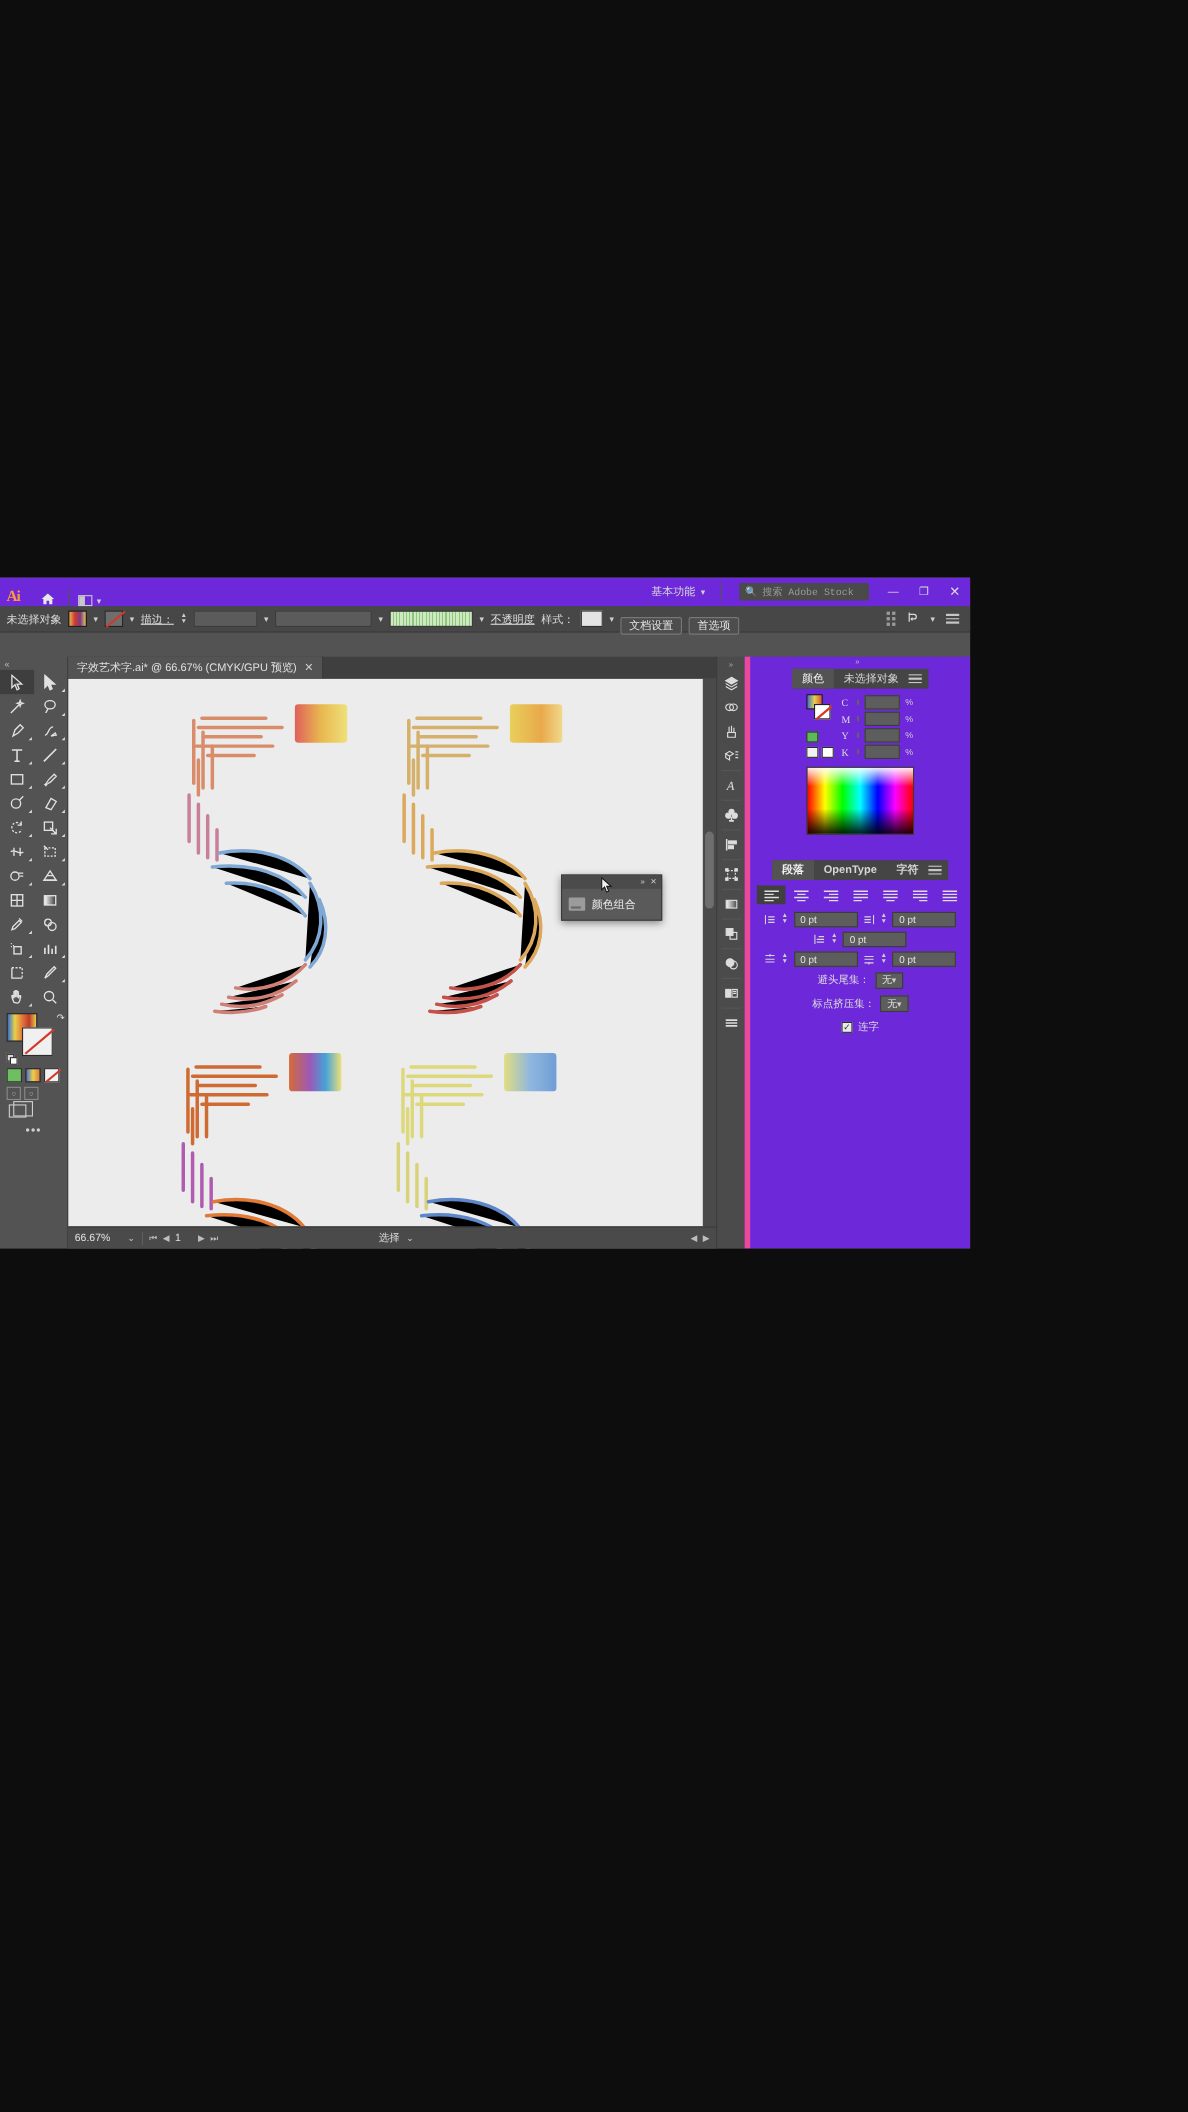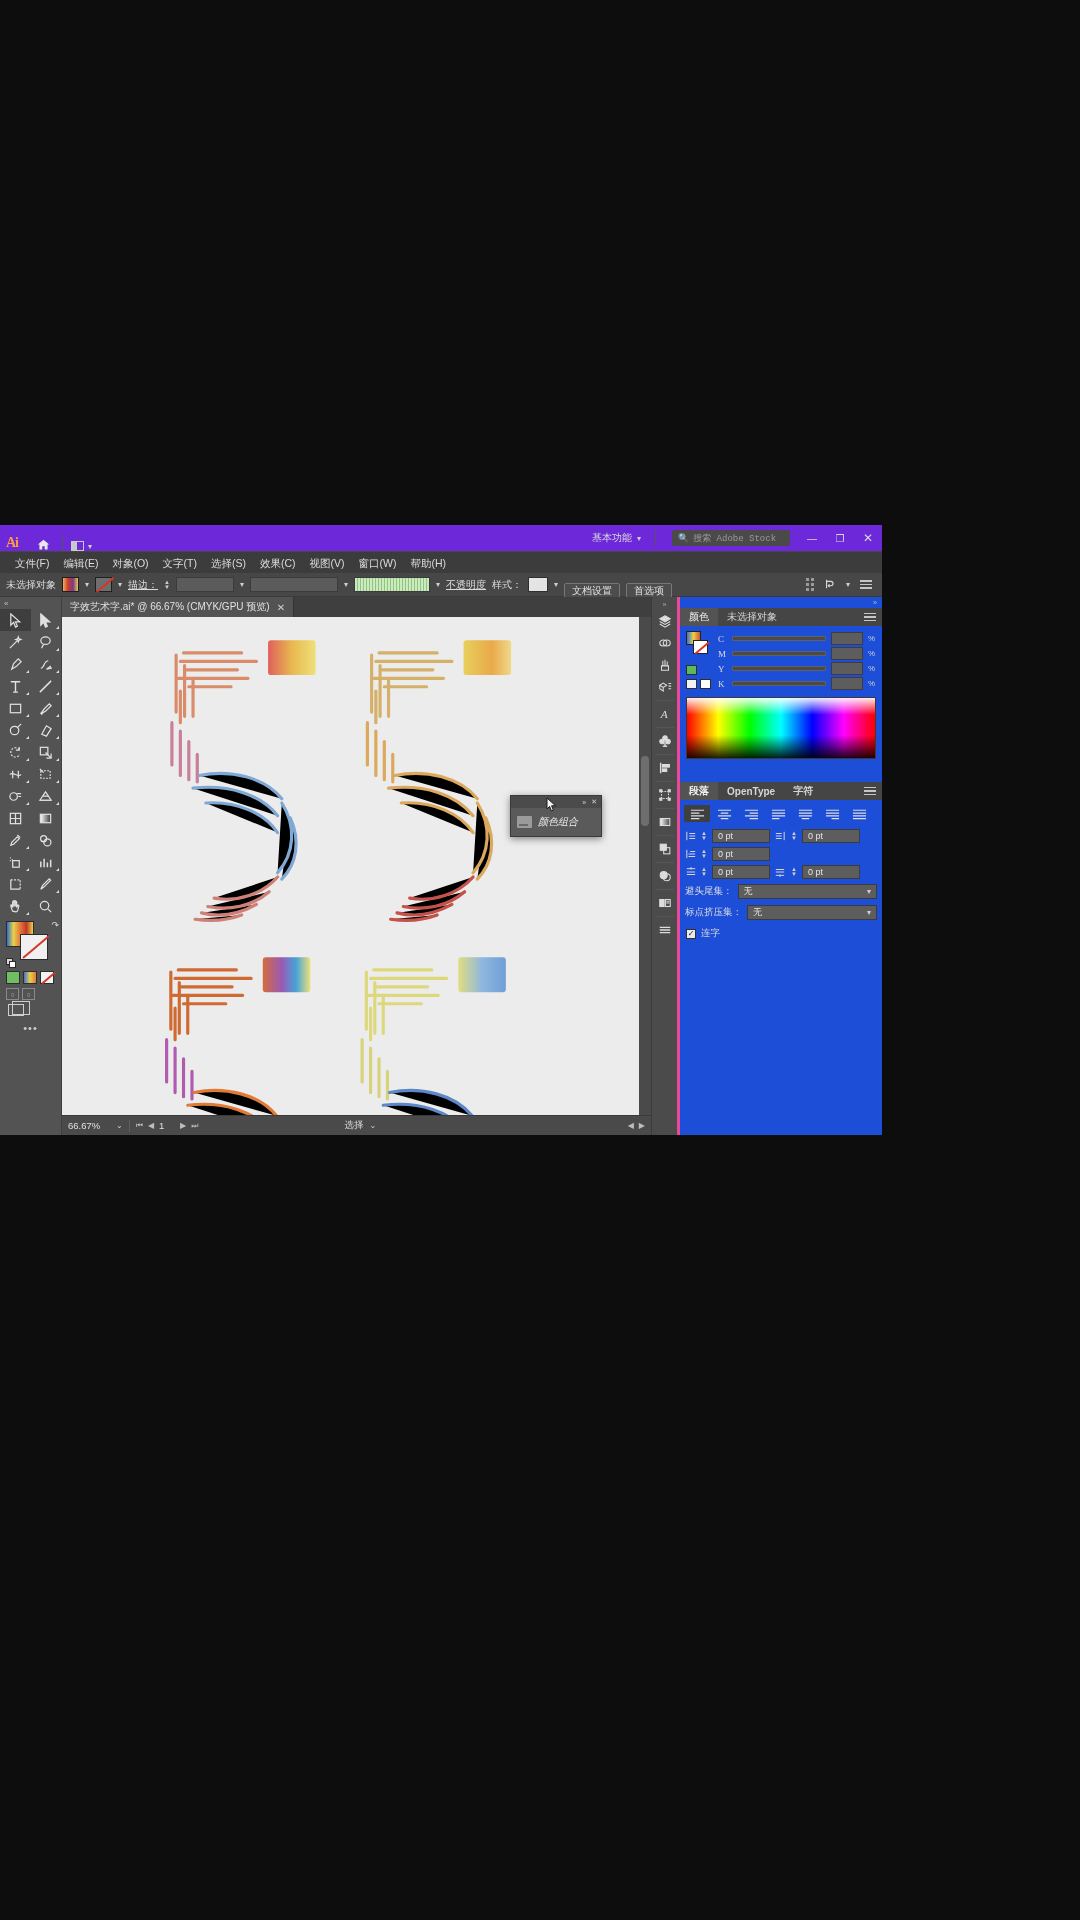--- a/index.html
+++ b/index.html
@@ -122,32 +122,32 @@
   .vthumb{ position:absolute; left:2px; width:8px; top:28%; height:14%; background:#6e6e6e; border-radius:4px; }
 
   
   .floatpanel{ position:absolute; width:92px; background:#5a5a5a; border:1px solid #3a3a3a;
                box-shadow:0 2px 7px rgba(0,0,0,.45); }
   .fp-bar{ height:12px; background:#4b4b4b; display:flex; align-items:center; justify-content:flex-end;
            gap:5px; padding-right:4px; font-size:7px; color:#d0d0d0; }
   .fp-body{ display:flex; align-items:center; gap:6px; padding:7px 6px; }
   .fp-ico{ width:15px; height:12px; background:#9b9b9b; border-radius:1px; position:relative; }
   .fp-ico::after{ content:""; position:absolute; left:2px; bottom:2px; width:9px; height:2px; background:#6a6a6a; }
-  .fp-label{ font-size:10px; color:#ececec;font-style:italic; }
+  .fp-label{ font-size:10px; color:#ececec; }
 
   
   .rail{ width:26px; background:#4b4b4b; border-left:1px solid #3b3b3b; display:flex;
          flex-direction:column; align-items:center; padding-top:4px; }
   .rail .rgrip{ font-size:7px; color:#a8a8a8; height:9px; }
   .railico{ width:22px; height:22px; display:flex; align-items:center; justify-content:center; }
   .railico svg{ width:14px; height:14px; stroke:#dcdcdc; fill:none; stroke-width:1.2; }
   .raildiv{ width:18px; height:1px; background:#565656; margin:2px 0; }
 
   
-  .dock{ width:205px; background:#1d4ed8; border-left:3px solid #ec4899; display:flex; flex-direction:column; }
+  .dock{ width:205px; background:#6d28d9; border-left:5px solid #ec4899; display:flex; flex-direction:column;align-items:center; }
   .dockgrip{ height:11px; display:flex; align-items:center; justify-content:flex-end; padding-right:5px;
              font-size:7px; color:#b9b9b9; }
   .ptabs{ height:18px; background:#454545; display:flex; align-items:stretch; }
   .ptab{ font-size:10px; color:#d6d6d6; padding:0 9px; display:flex; align-items:center; }
   .ptab.active{ background:#535353; color:#f0f0f0; }
   .ptab-menu{ margin-left:auto; display:flex; align-items:center; padding-right:6px; }
   .pbody{ padding:5px 6px 7px 6px; }
   .colorrow{ display:flex; gap:6px; }
   .cr-left{ width:26px; }
   .cr-fs{ position:relative; height:26px; }
@@ -223,31 +223,20 @@
           <span class="ph">搜索 Adobe Stock</span>
         </div>
         <div class="wbtns">
           <div class="wbtn">—</div>
           <div class="wbtn">❐</div>
           <div class="wbtn close">✕</div>
         </div>
       </div>
     </div>
 
-    <div class="menubar">
-      <div class="mi">文件(F)</div>
-      <div class="mi">编辑(E)</div>
-      <div class="mi">对象(O)</div>
-      <div class="mi">文字(T)</div>
-      <div class="mi">选择(S)</div>
-      <div class="mi">效果(C)</div>
-      <div class="mi">视图(V)</div>
-      <div class="mi">窗口(W)</div>
-      <div class="mi">帮助(H)</div>
-    </div>
 
     <div class="ctrlbar">
       <span class="ctl-label">未选择对象</span>
       <span class="sw grad"></span>
       <span class="caret">▾</span>
       <span class="sw none"></span>
       <span class="caret">▾</span>
       <span class="ctl-label ul">描边：</span>
       <span class="stepper">▲<br>▼</span>
       <span class="field w58"></span>

